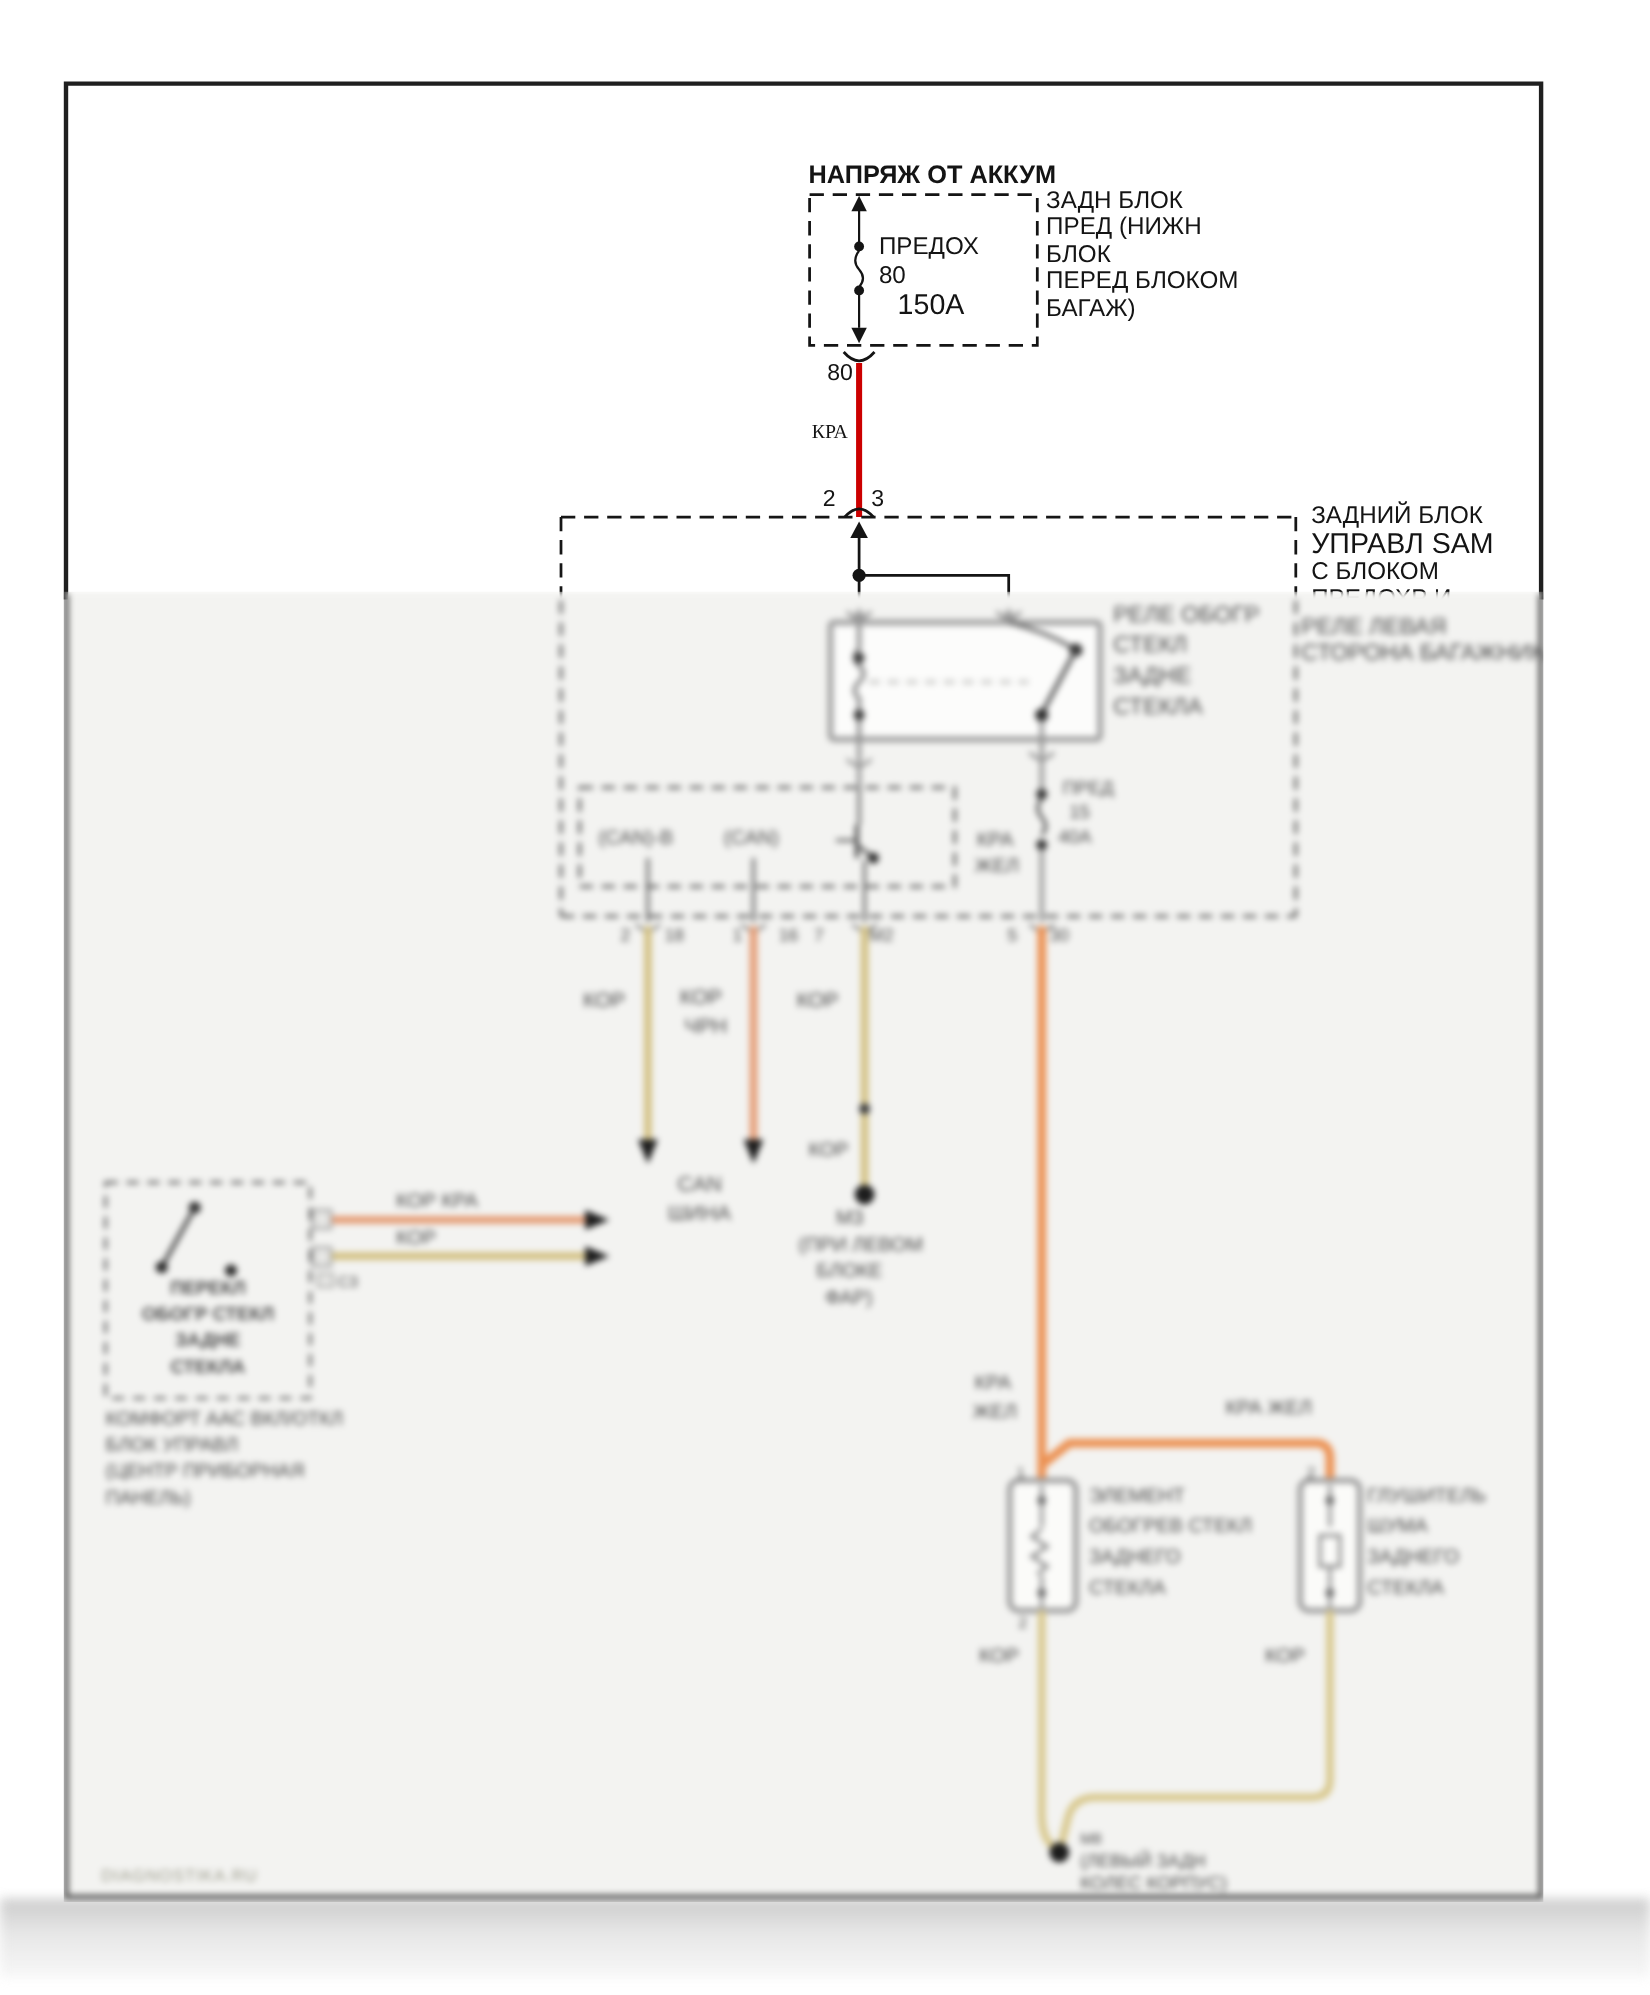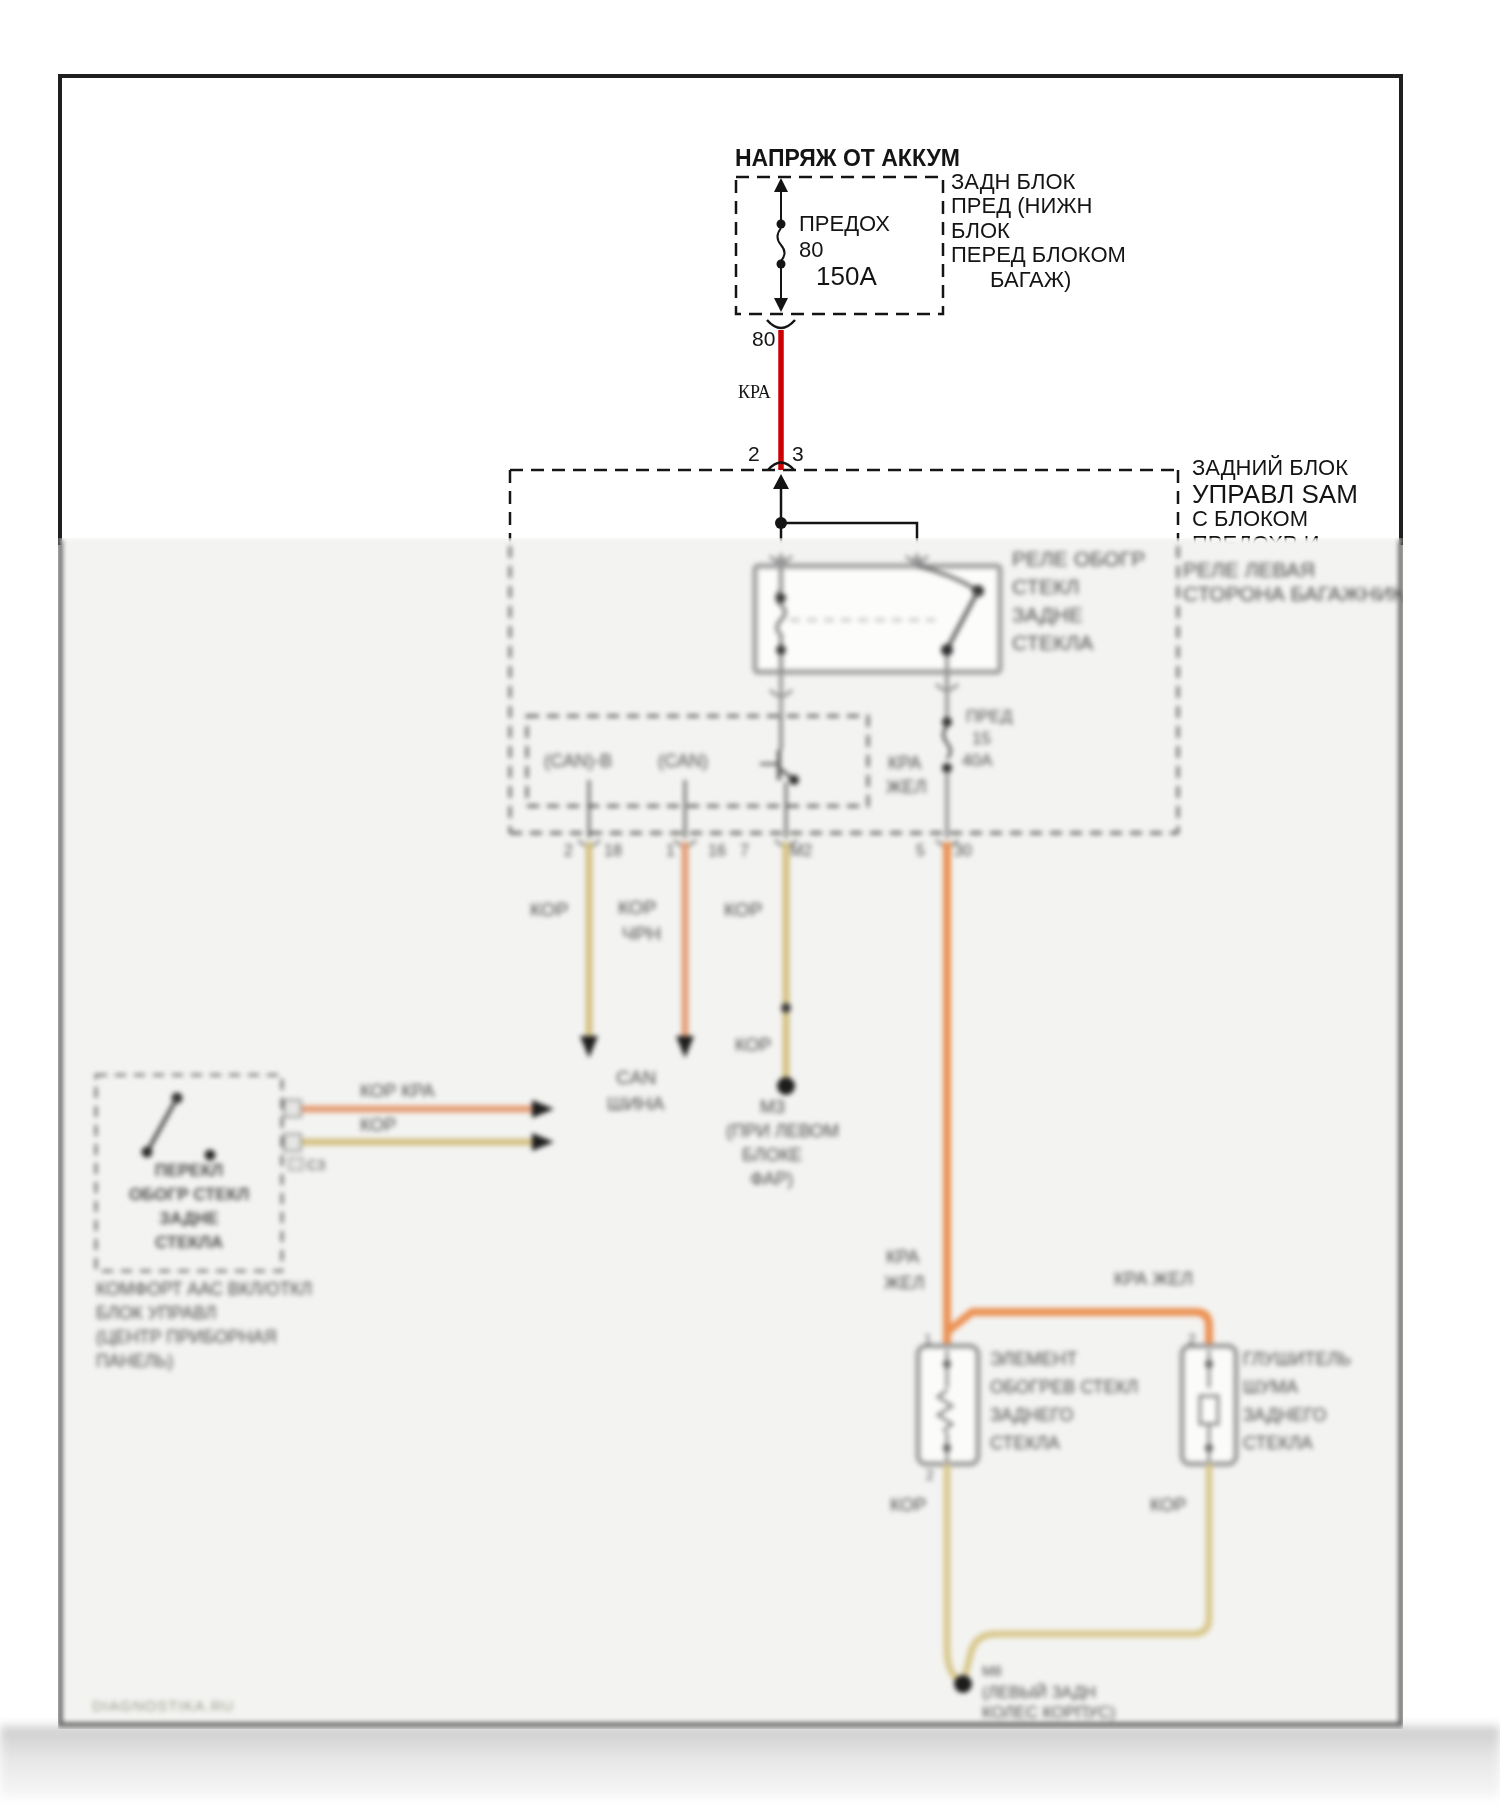--- a/index.html
+++ b/index.html
@@ -68,21 +68,21 @@
 
   <div class="lbl ctr" style="left:735px;top:146px;width:210px;font-size:23px;">НАПРЯЖ ОТ АККУМ</div>
   <div class="lbl" style="left:799px;top:212px;font-size:22px;">ПРЕДОХ</div>
   <div class="lbl" style="left:799px;top:238px;font-size:22px;">80</div>
   <div class="lbl" style="left:816px;top:263px;font-size:26px;">150А</div>
 
   <div class="lbl" style="left:951px;top:170px;font-size:22px;">ЗАДН БЛОК</div>
   <div class="lbl" style="left:951px;top:194px;font-size:22px;">ПРЕД (НИЖН</div>
   <div class="lbl" style="left:951px;top:219px;font-size:22px;">БЛОК</div>
   <div class="lbl" style="left:951px;top:243px;font-size:22px;">ПЕРЕД БЛОКОМ</div>
-  <div class="lbl" style="left:951px;top:268px;font-size:22px;margin-left:39px;">БАГАЖ)</div>
+  <div class="lbl" style="left:951px;top:268px;font-size:22px;">БАГАЖ)</div>
 
   <div class="lbl" style="left:752px;top:328px;font-size:21px;">80</div>
   <div class="lbl" style="left:738px;top:383px;font-size:18px;font-family:Liberation Serif, serif;">КРА</div>
   <div class="lbl" style="left:748px;top:443px;font-size:21px;">2</div>
   <div class="lbl" style="left:792px;top:443px;font-size:21px;">3</div>
 
   <div class="lbl" style="left:1192px;top:456px;font-size:22px;">ЗАДНИЙ БЛОК</div>
   <div class="lbl" style="left:1192px;top:481px;font-size:26px;">УПРАВЛ SAM</div>
   <div class="lbl" style="left:1192px;top:507px;font-size:22px;">С БЛОКОМ</div>
   <div class="lbl" style="left:1192px;top:532px;font-size:22px;">ПРЕДОХР И</div>

